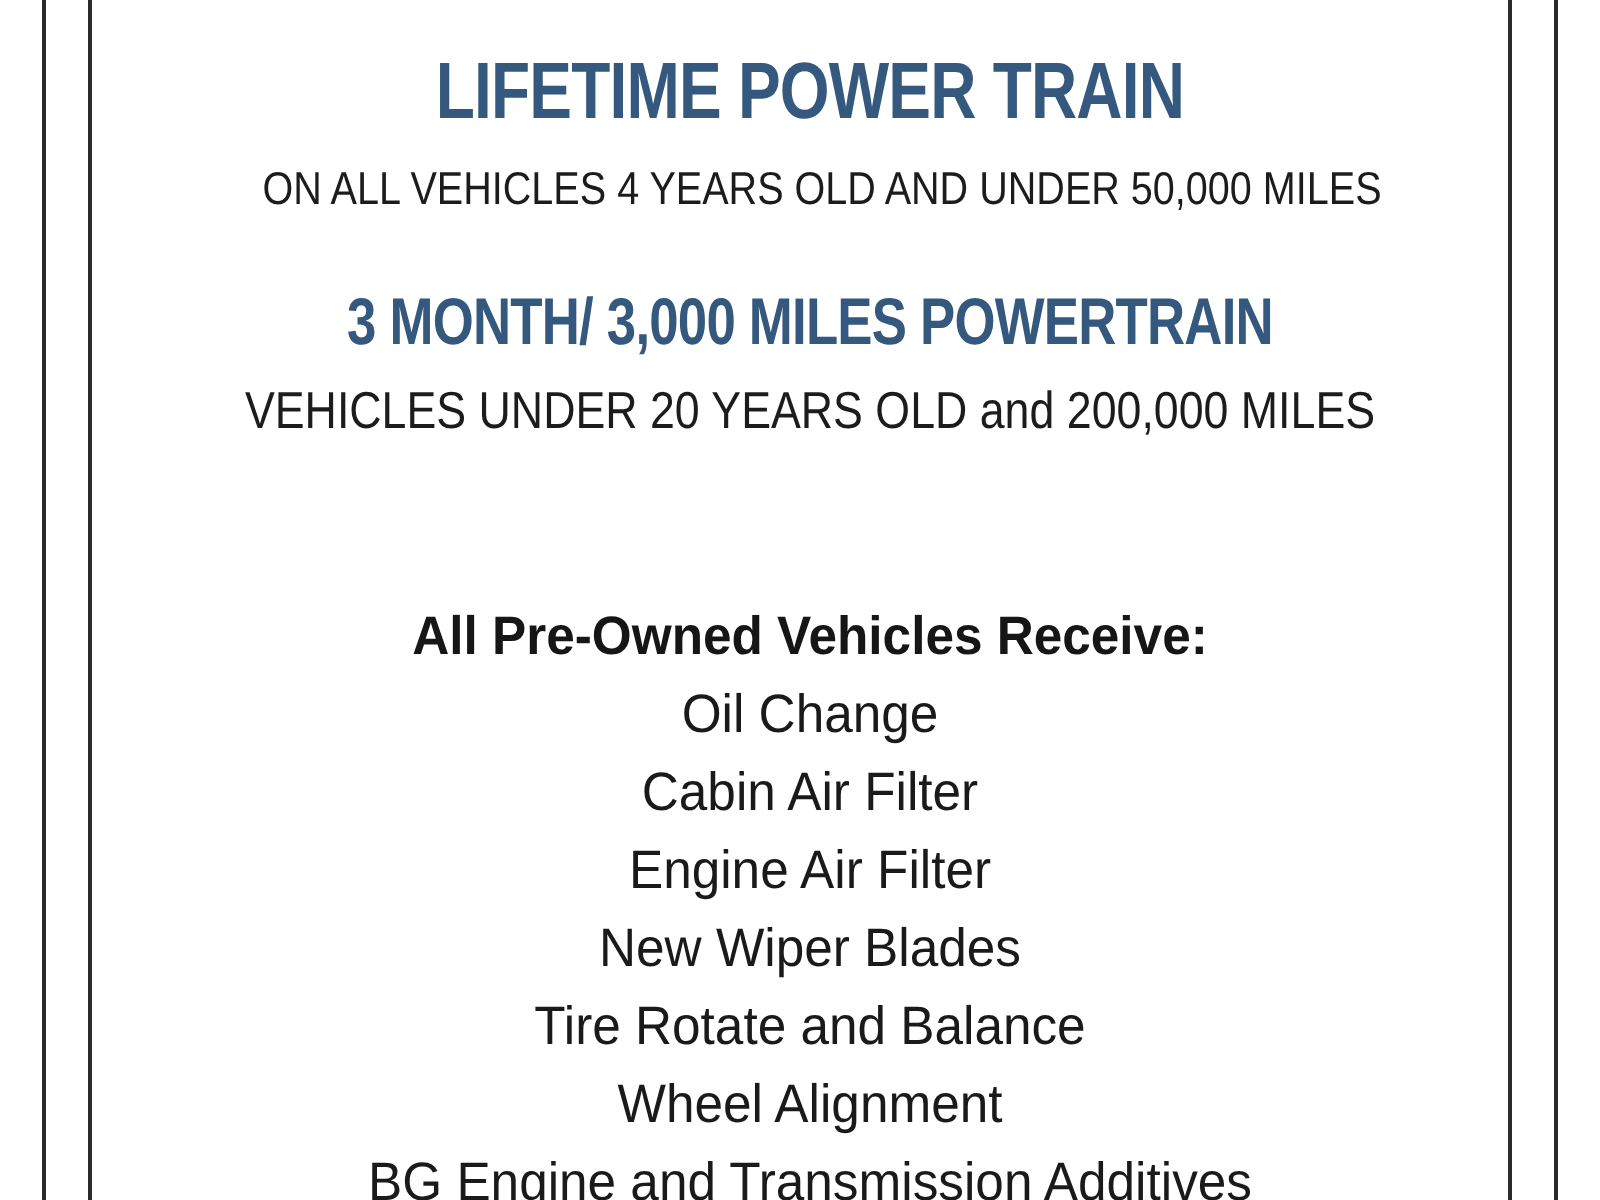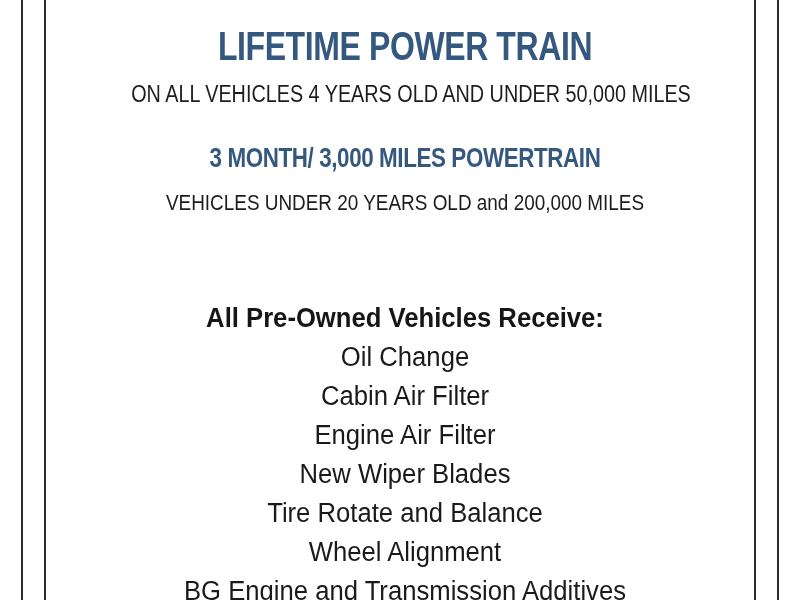--- a/index.html
+++ b/index.html
@@ -76,27 +76,27 @@
     left: 12px; right: 0;
     top: 83px;
     font-size: 23px;
   }
 
   
   #headline-2 {
     position: absolute;
     left: 0; right: 0;
     top: 144px;
-    font-size: 28px;
+    font-size: 33px;
   }
   #subline-2 {
     position: absolute;
     left: 0; right: 0;
     top: 192px;
-    font-size: 22px;
+    font-size: 26px;
   }
 
   
   #services {
     position: absolute;
     left: 0; right: 0;
     top: 299px;
   }
 
   #services-title {

